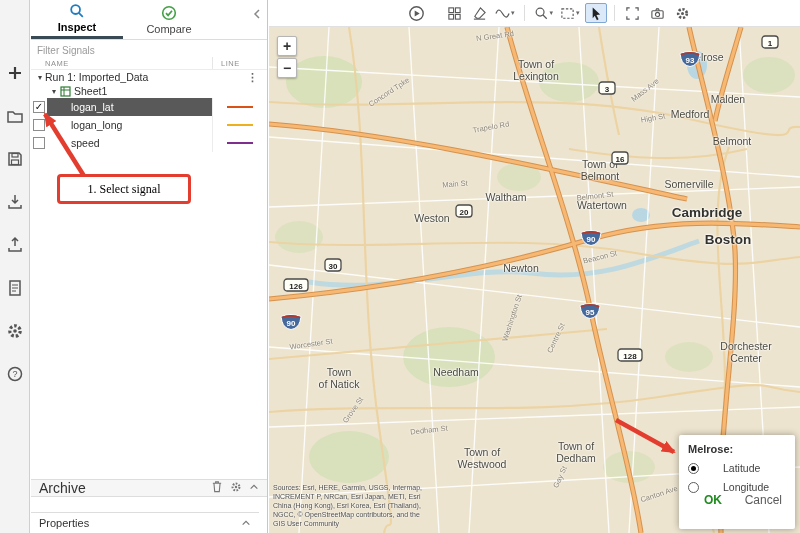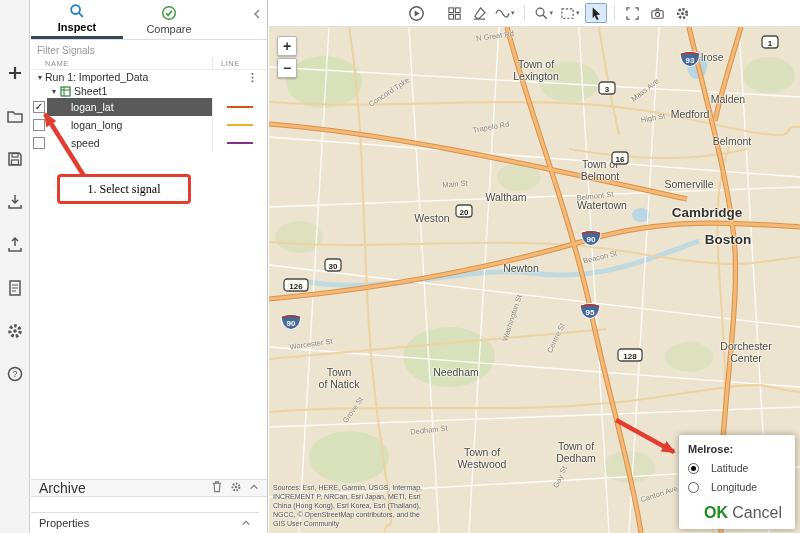--- a/index.html
+++ b/index.html
@@ -79,24 +79,24 @@
   .zoom-btn { width:20px; height:20px; background:#fff; border:1px solid #b5b5b5; border-radius:2px;
     box-shadow:0 1px 2px rgba(0,0,0,.25); font-size:14px; font-weight:bold; color:#333;
     display:flex; align-items:center; justify-content:center; cursor:pointer; }
 
   .attribution { position:absolute; left:4px; bottom:5px; width:152px; z-index:4;
     font-size:7px; line-height:1.3; color:#4e4e4e; text-shadow:0 0 2px #fff,0 0 2px #fff; }
 
   .connect-panel { position:absolute; right:5px; bottom:4px; width:116px; height:94px; z-index:5;
     background:#fff; border-radius:2px; box-shadow:0 0 7px rgba(0,0,0,.35); padding:8px 9px; }
   .connect-title { font-size:11px; font-weight:bold; color:#333; }
-  .radio-row { display:flex; align-items:center; gap:12px; margin-top:7px; font-size:10.5px; color:#444; cursor:pointer; }
+  .radio-row { display:flex; align-items:center; gap:24px; margin-top:7px; font-size:10.5px; color:#444; cursor:pointer; }
   .radio { width:11px; height:11px; border:1px solid #5c5c5c; border-radius:50%; position:relative; flex:none; background:#fff; }
   .radio.sel::after { content:""; position:absolute; left:2px; top:2px; width:5px; height:5px; border-radius:50%; background:#000; }
-  .connect-btns { display:flex; align-items:flex-end; margin-top:11px; font-size:16px; }
+  .connect-btns { display:flex; align-items:flex-end; margin-top:0; font-size:12px; }
   .ok-btn { margin-left:16px; color:#1e8c1e; font-weight:bold; cursor:pointer; }
   .cancel-btn { margin-left:auto; margin-right:4px; color:#5a5a5a; cursor:pointer; }
 
   
   .callout { position:absolute; z-index:20; background:#fff; border:3px solid #e23d2e; border-radius:4px;
     display:flex; align-items:center; justify-content:center; color:#000;font-family:Liberation Serif, serif; }
   #callout1 { left:57px; top:174px; width:134px; height:30px; font-size:12px; }
   #callout2 { left:517px; top:385px; width:123px; height:38px; font-size:11.5px;
     text-align:center; white-space:pre-line; line-height:1.3; }
   #overlay { position:absolute; left:0; top:0; width:800px; height:533px; z-index:19; pointer-events:none; }

